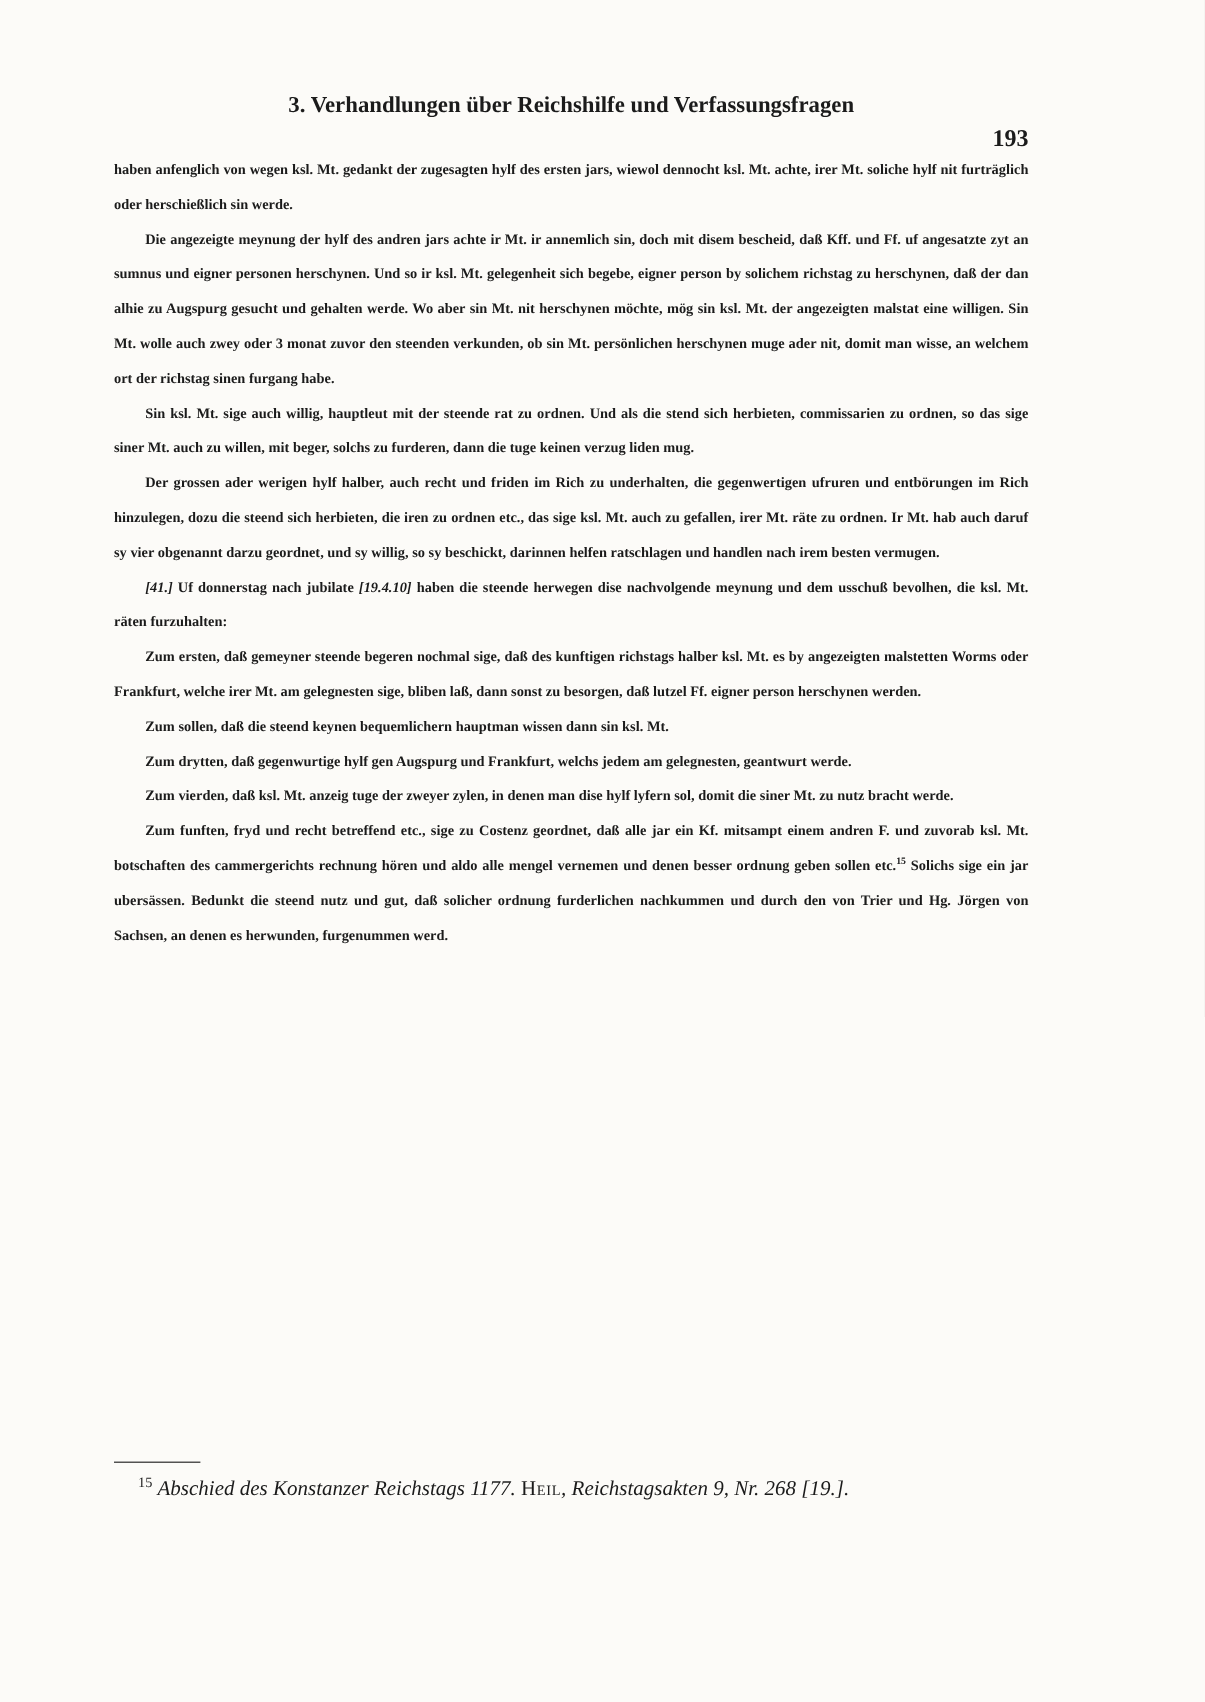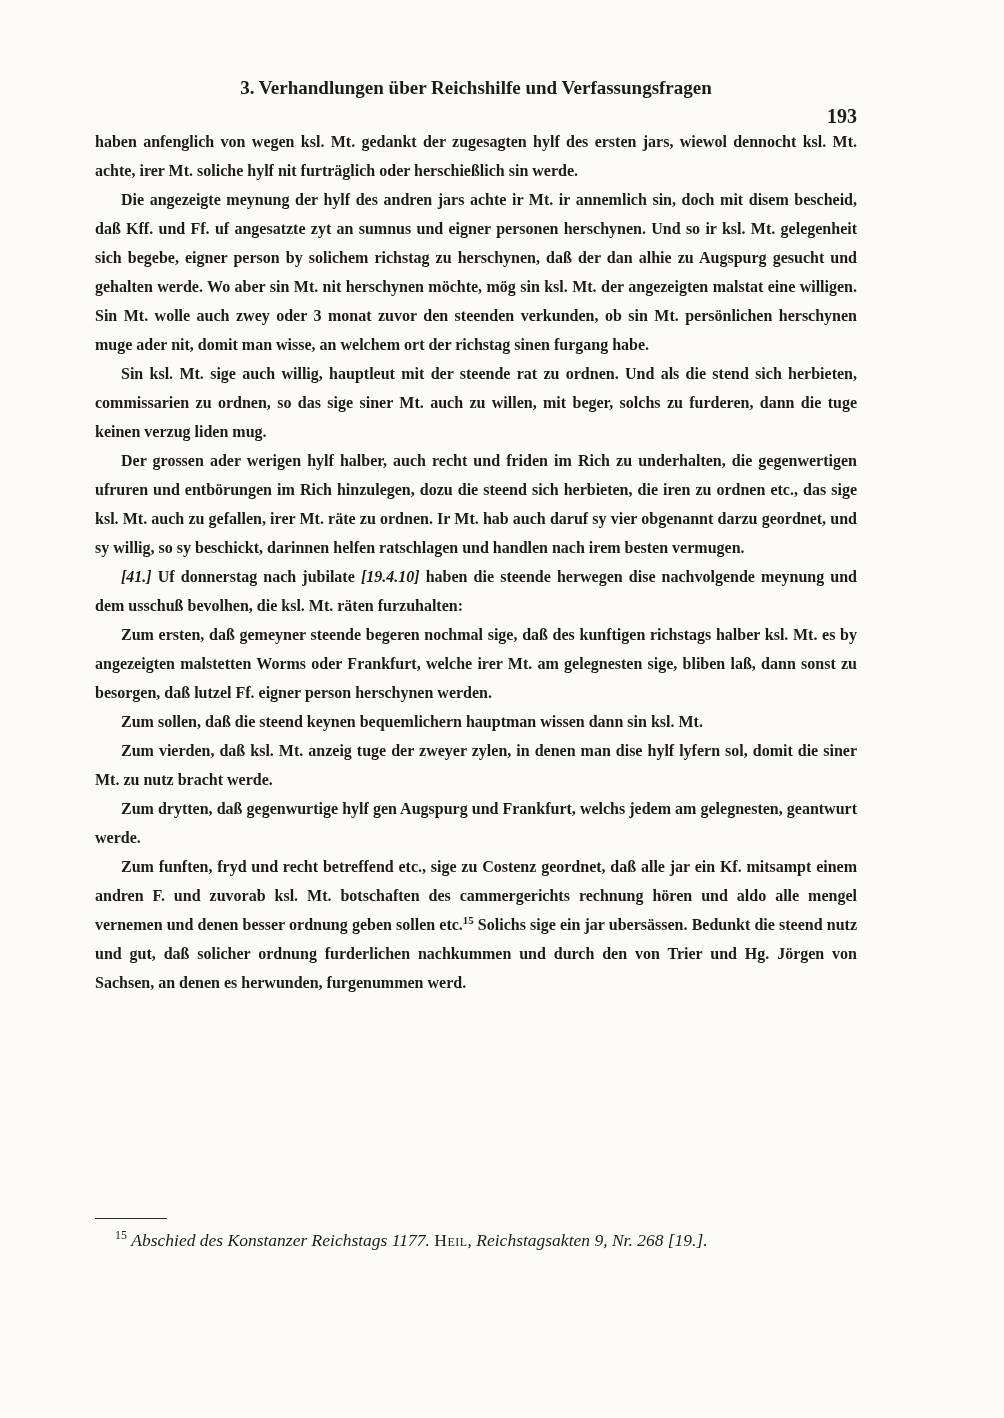--- a/index.html
+++ b/index.html
@@ -30,21 +30,21 @@
   }
   .running-head .title { display: inline-block; }
   .running-head .pagenum {
     position: absolute;
     right: 0;
     top: 0;
     font-size: 20px;
     margin-top: 28px;
   }
   .body-text {
-    font-size: 16px;
+    font-size: 12px;
     line-height: 29px;
     text-align: justify;
     hyphens: none;
   }
   .para { margin: 0; }
   .para.indent { text-indent: 26px; }
   .italic { font-style: italic; }
   .smallcaps { font-variant: small-caps; letter-spacing: 0.5px; margin-top: 22px; }
   .sup {
     vertical-align: super;
@@ -90,23 +90,23 @@
       <p class="para indent">Sin ksl. Mt. sige auch willig, hauptleut mit der steende rat zu ordnen. Und als die stend sich herbieten, commissarien zu ordnen, so das sige siner Mt. auch zu willen, mit beger, solchs zu furderen, dann die tuge keinen verzug liden mug.</p>
 
       <p class="para indent">Der grossen ader werigen hylf halber, auch recht und friden im Rich zu underhalten, die gegenwertigen ufruren und entbörungen im Rich hinzulegen, dozu die steend sich herbieten, die iren zu ordnen etc., das sige ksl. Mt. auch zu gefallen, irer Mt. räte zu ordnen. Ir Mt. hab auch daruf sy vier obgenannt darzu geordnet, und sy willig, so sy beschickt, darinnen helfen ratschlagen und handlen nach irem besten vermugen.</p>
 
       <p class="para indent"><span class="italic">[41.]</span><span> Uf donnerstag nach jubilate </span><span class="italic">[19.4.10]</span><span> haben die steende herwegen dise nachvolgende meynung und dem usschuß bevolhen, die ksl. Mt. räten furzuhalten:</span></p>
 
       <p class="para indent">Zum ersten, daß gemeyner steende begeren nochmal sige, daß des kunftigen richstags halber ksl. Mt. es by angezeigten malstetten Worms oder Frankfurt, welche irer Mt. am gelegnesten sige, bliben laß, dann sonst zu besorgen, daß lutzel Ff. eigner person herschynen werden.</p>
 
       <p class="para indent">Zum sollen, daß die steend keynen bequemlichern hauptman wissen dann sin ksl. Mt.</p>
 
+      <p class="para indent">Zum drytten, daß gegenwurtige hylf gen Augspurg und Frankfurt, welchs jedem am gelegnesten, geantwurt werde.</p>
+
       <p class="para indent">Zum vierden, daß ksl. Mt. anzeig tuge der zweyer zylen, in denen man dise hylf lyfern sol, domit die siner Mt. zu nutz bracht werde.</p>
-
-      <p class="para indent">Zum drytten, daß gegenwurtige hylf gen Augspurg und Frankfurt, welchs jedem am gelegnesten, geantwurt werde.</p>
 
       <p class="para indent"><span>Zum funften, fryd und recht betreffend etc., sige zu Costenz geordnet, daß alle jar ein Kf. mitsampt einem andren F. und zuvorab ksl. Mt. botschaften des cammergerichts rechnung hören und aldo alle mengel vernemen und denen besser ordnung geben sollen etc.</span><span class="sup">15</span><span> Solichs sige ein jar ubersässen. Bedunkt die steend nutz und gut, daß solicher ordnung furderlichen nachkummen und durch den von Trier und Hg. Jörgen von Sachsen, an denen es herwunden, furgenummen werd.</span></p>
 
     </div>
 
   </div>
 
   <div class="footnote-block">
     <div class="footnote-rule"></div>
     <p class="footnote para"><span class="sup">15</span><span> </span><span class="italic">Abschied des Konstanzer Reichstags 1177. </span><span class="smallcaps">Heil</span><span class="italic">, Reichstagsakten 9, Nr. 268 [19.].</span></p>

